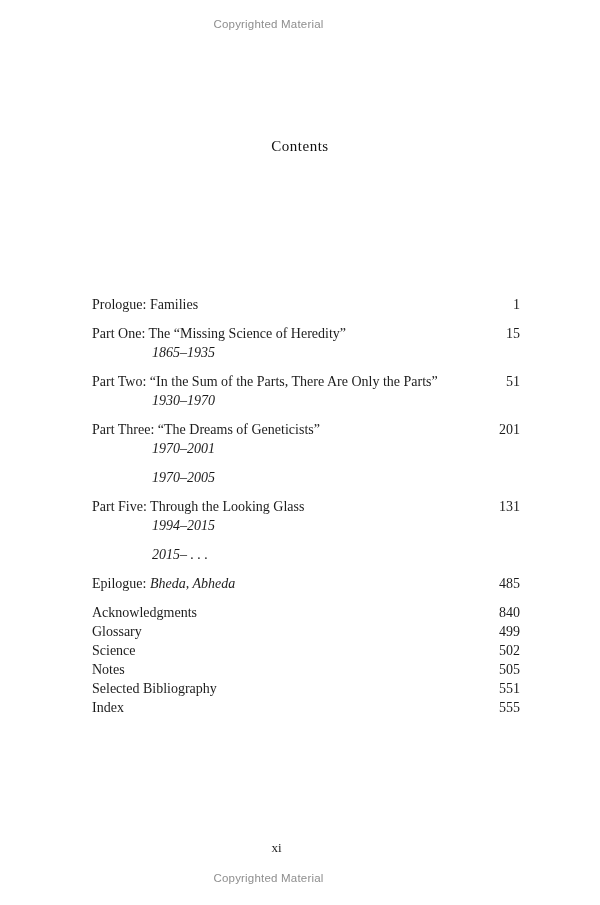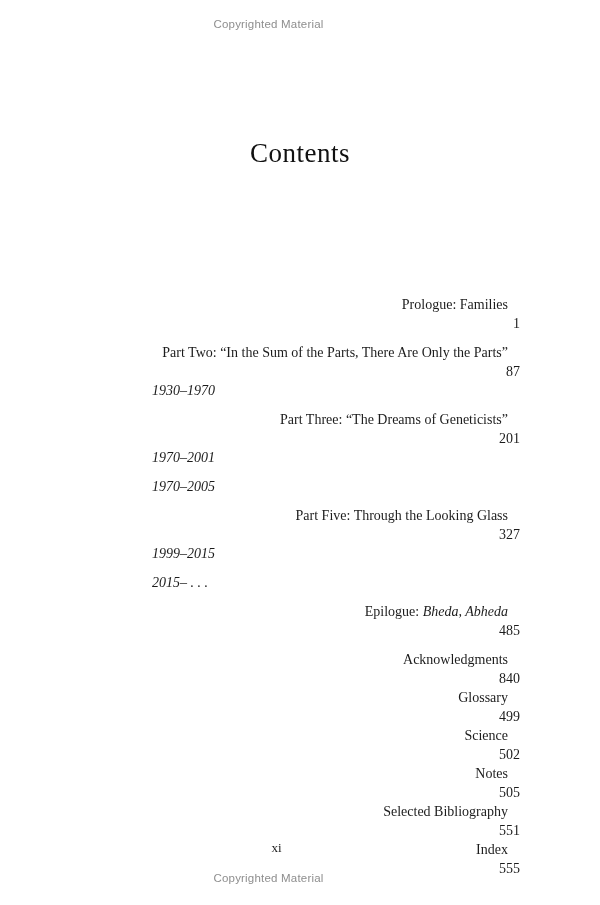--- a/index.html
+++ b/index.html
@@ -26,38 +26,37 @@
     letter-spacing: 0.2px;
   }
   .notice-top { top: 18px; }
   .notice-bottom { top: 872px; }
   .book-title {
     position: absolute;
     top: 138px;
     left: 0;
     width: 600px;
     text-align: center;
-    font-size: 27px;
+    font-size: 15px;
     letter-spacing: 0.5px;
     color: #111111;
   }
   .toc {
     position: absolute;
     top: 295px;
     left: 92px;
     width: 428px;
     font-size: 14px;
     line-height: 19px;
   }
   .toc-entry { margin-bottom: 10px; }
   .toc-line {
     display: flex;
     justify-content: space-between;
-    align-items: flex-end;
-    flex-direction: column;
+    align-items: center;
   }
   .toc-label { flex: 1 1 auto; padding-right: 12px; }
   .toc-page {
     flex: 0 0 auto;
     text-align: right;
     min-width: 26px;
     white-space: nowrap;
   }
   .toc-dates {
     padding-left: 60px;
@@ -85,47 +84,54 @@
 
 <div class="toc">
 
   <div class="toc-entry">
     <div class="toc-line">
       <span class="toc-label">Prologue: Families</span>
       <span class="toc-page">1</span>
     </div>
   </div>
 
+  <div class="toc-entry">
+    <div class="toc-line">
+      <span class="toc-label">Part One: The “Missing Science of Heredity”</span>
+      <span class="toc-page">15</span>
+    </div>
+    <div class="toc-dates">1865–1935</div>
+  </div>
 
   <div class="toc-entry">
     <div class="toc-line">
       <span class="toc-label">Part Two: “In the Sum of the Parts, There Are Only the Parts”</span>
-      <span class="toc-page">87</span>
+      <span class="toc-page">51</span>
     </div>
     <div class="toc-dates">1930–1970</div>
   </div>
 
   <div class="toc-entry">
     <div class="toc-line">
       <span class="toc-label">Part Three: “The Dreams of Geneticists”</span>
       <span class="toc-page">201</span>
     </div>
     <div class="toc-dates">1970–2001</div>
   </div>
 
   <div class="toc-entry">
     <div class="toc-dates">1970–2005</div>
   </div>
 
   <div class="toc-entry">
     <div class="toc-line">
       <span class="toc-label">Part Five: Through the Looking Glass</span>
-      <span class="toc-page">327</span>
+      <span class="toc-page">131</span>
     </div>
-    <div class="toc-dates">1999–2015</div>
+    <div class="toc-dates">1994–2015</div>
   </div>
 
   <div class="toc-entry">
     <div class="toc-dates">2015– . . .</div>
   </div>
 
   <div class="toc-entry">
     <div class="toc-line">
       <span class="toc-label"><span>Epilogue: </span><span class="italic">Bheda, Abheda</span></span>
       <span class="toc-page">485</span>

